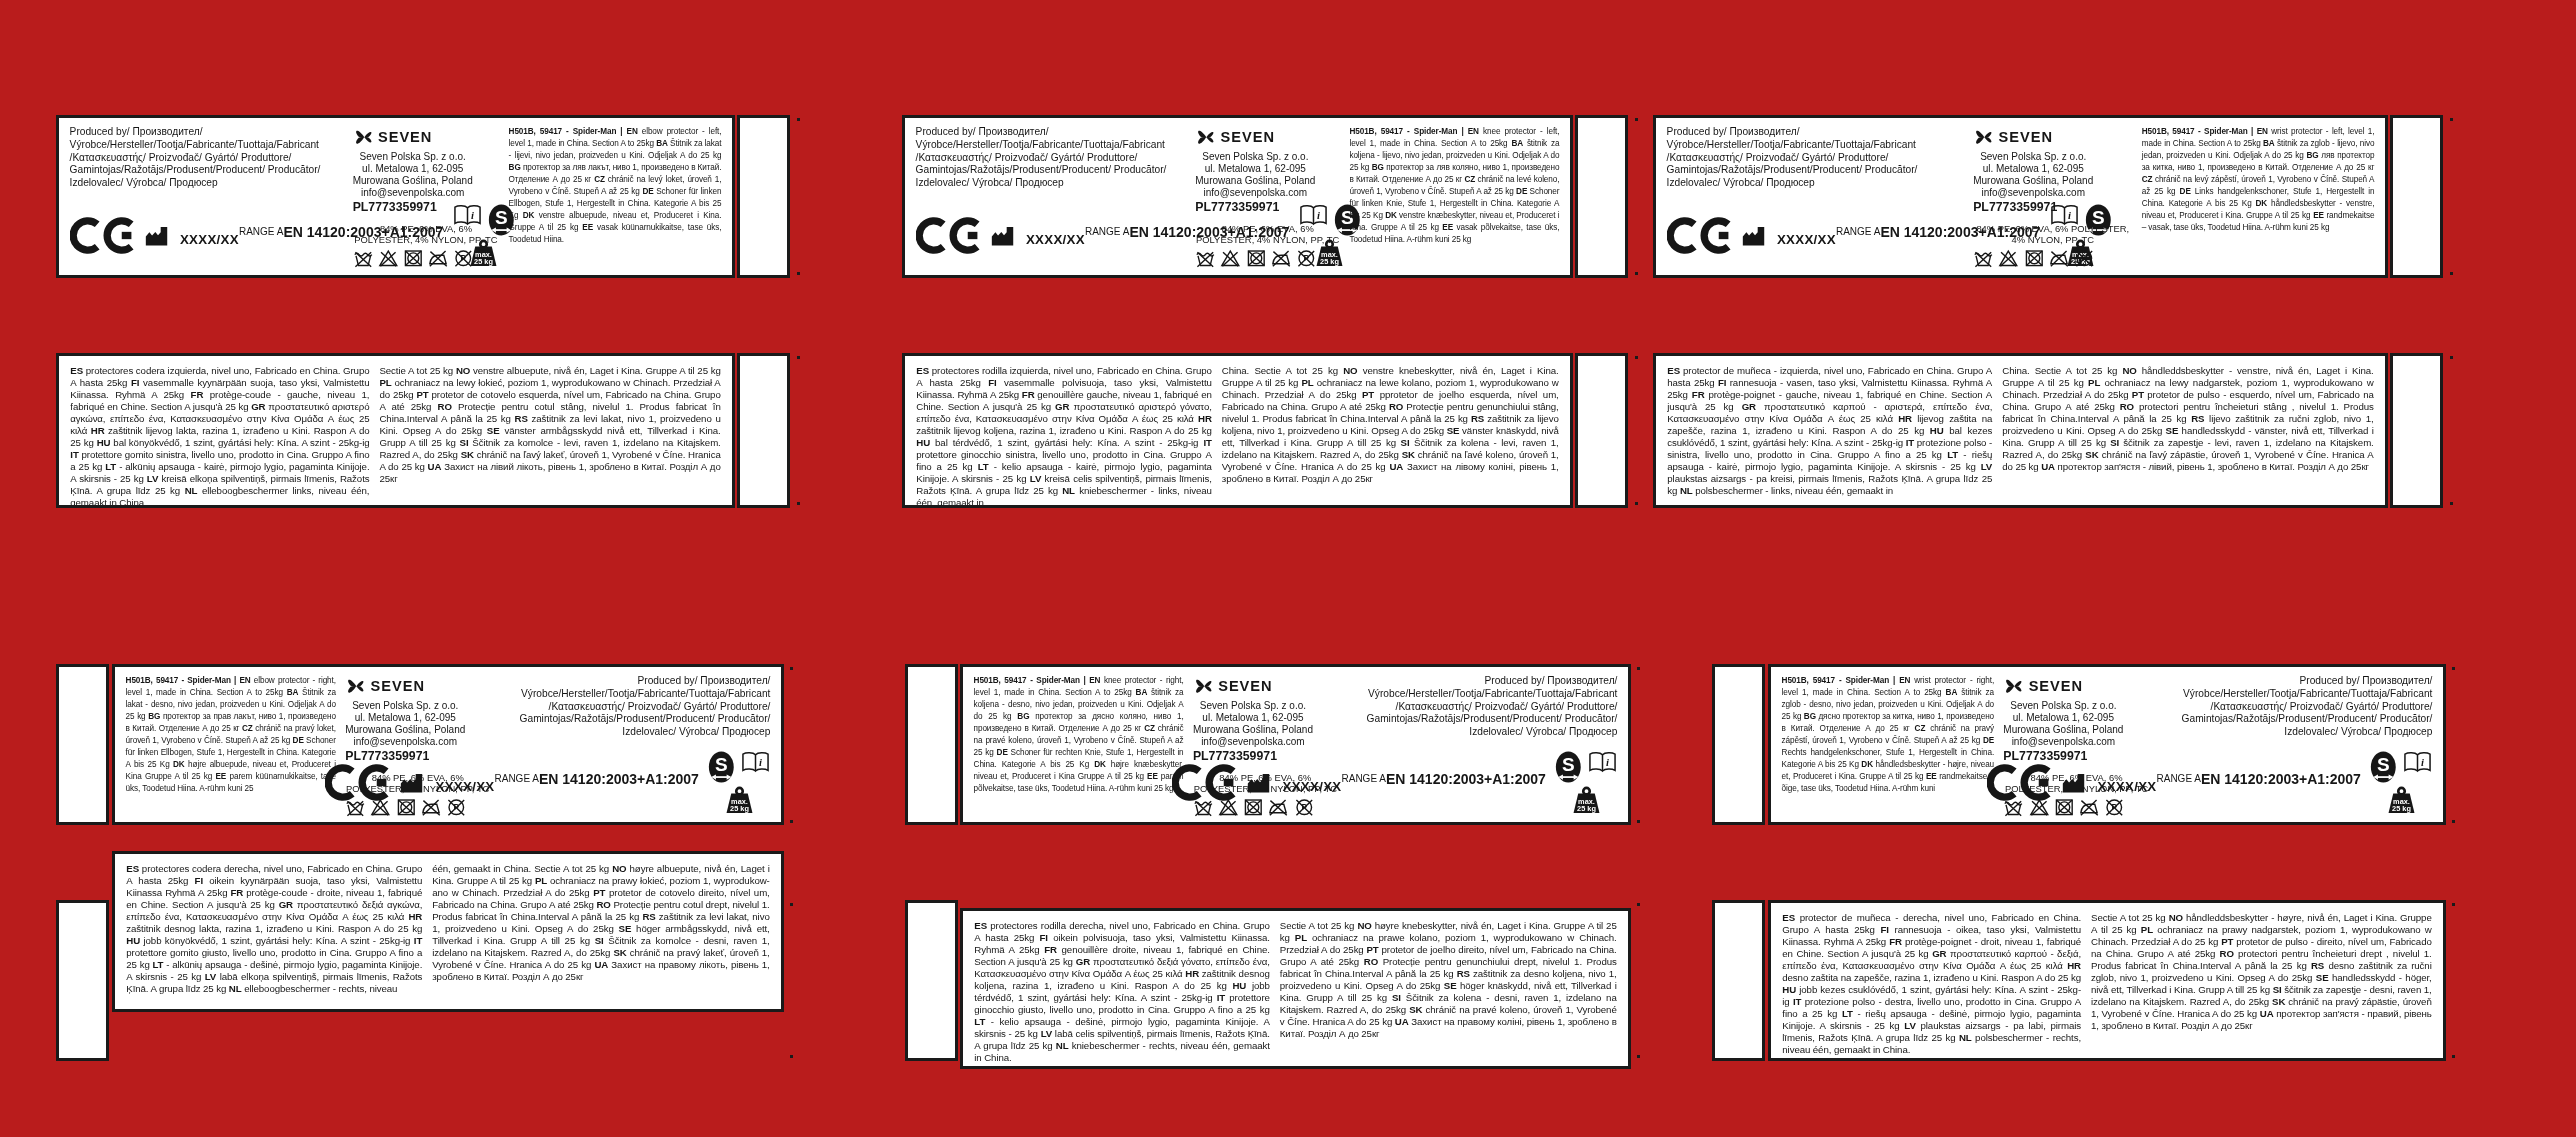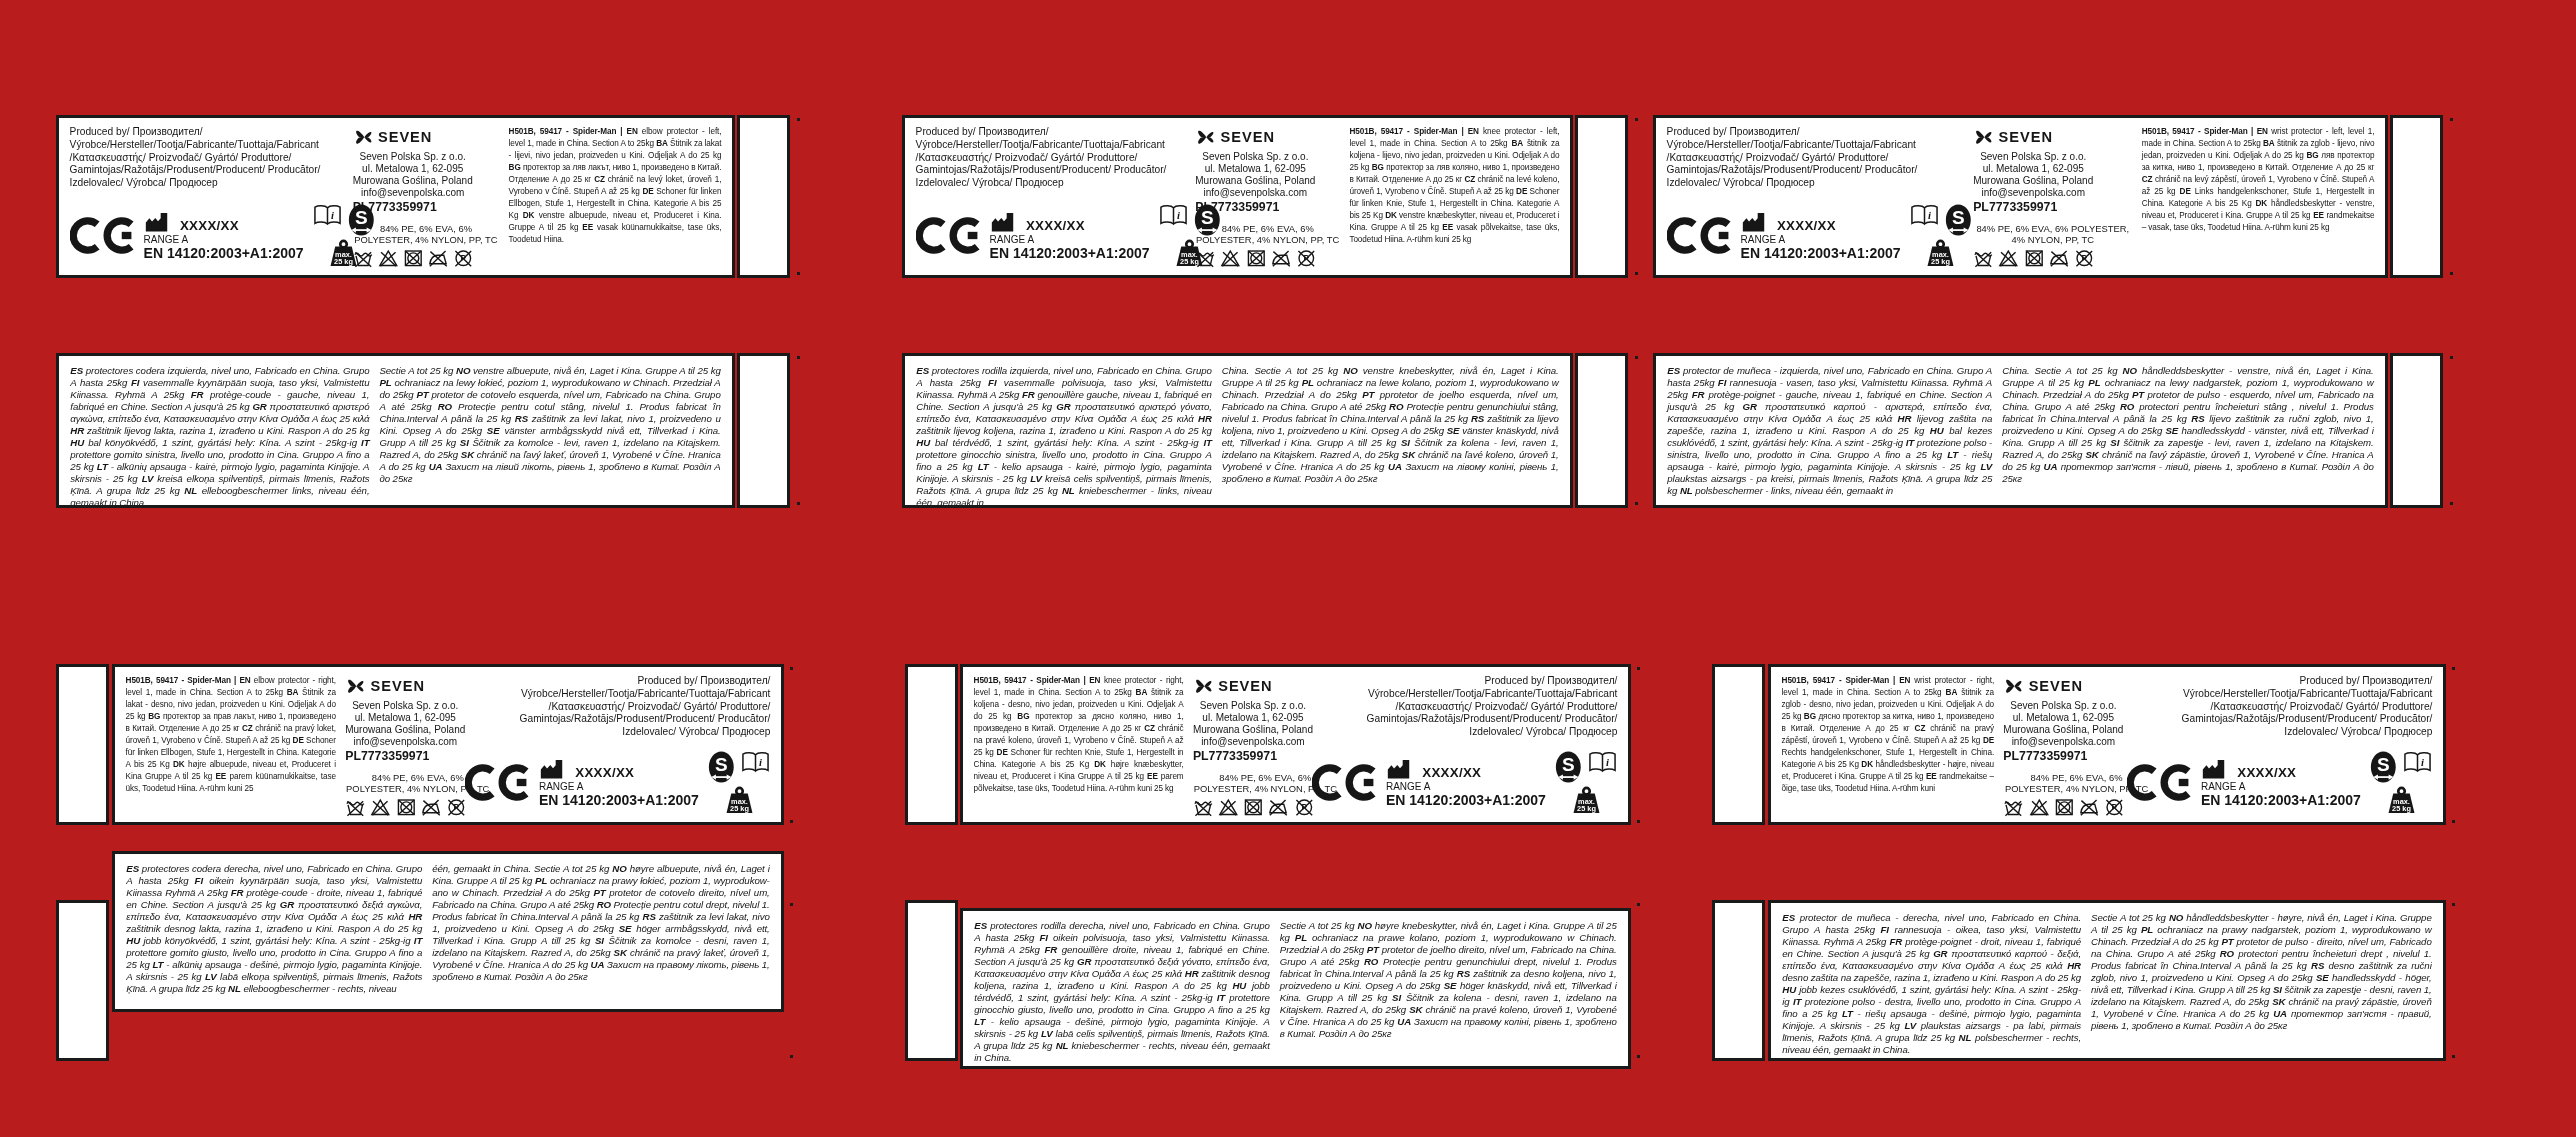--- a/index.html
+++ b/index.html
@@ -7,21 +7,21 @@
           font-family:"Liberation Sans",sans-serif;color:#161616;}
   .label-main,.label-tag{position:absolute;background:#fff;border:3.3px solid #1a1a1a;box-sizing:border-box;overflow:hidden;}
   .trim-dot{position:absolute;width:3.3px;height:3.3px;background:#1a1a1a;}
 
   
   .info-content{display:flex;height:100%;padding:8px 10.6px;gap:9.3px;box-sizing:border-box;}
   .producer-col{width:42%;flex:none;display:flex;flex-direction:column;justify-content:space-between;}
   .producer{font-size:10.2px;line-height:12.8px;}
   .ce-row{display:flex;align-items:center;gap:8px;}
   .ce-svg{width:66px;height:41px;flex:none;}
-  .cert-block{display:flex;flex-direction:column;justify-content:flex-end;flex:none;}
+  .cert-block{display:flex;flex-direction:row;justify-content:flex-end;flex:none;}
   .factory-line{display:flex;align-items:flex-end;gap:5.3px;}
   .factory-svg{width:31px;height:22.6px;}
   .batch{font-size:13.3px;font-weight:700;letter-spacing:0.3px;}
   .range{font-size:10px;margin-top:1.3px;}
   .standard{font-size:14px;font-weight:700;white-space:nowrap;}
   .icons-col{display:flex;flex-direction:column;align-items:center;gap:1.3px;margin-left:1.3px;}
   .mini-icons{display:flex;align-items:flex-start;gap:6.6px;}
   .book-svg{width:29px;height:22.6px;}
   .s-svg{width:26.6px;height:32px;}
   .weight-svg{width:33px;height:28px;margin-top:1.3px;}
@@ -39,21 +39,21 @@
 
   .product-col{flex:1;font-size:8.2px;line-height:12px;text-align:justify;letter-spacing:-0.1px;}
   .product-col b,.lang-col b{font-weight:700;}
 
   .info-content.mirrored{flex-direction:row-reverse;}
   .mirrored .producer{text-align:right;}
   .mirrored .ce-row{justify-content:flex-end;}
   .mirrored .mini-icons{flex-direction:row-reverse;}
 
   
-  .lang-content{display:flex;height:100%;padding:8.6px 11.3px;gap:10px;box-sizing:border-box;font-style:italic;}
+  .lang-content{display:flex;height:100%;padding:8.6px 11.3px;gap:10px;box-sizing:border-box;}
   .lang-col{text-align:justify;font-size:9.7px;line-height:12px;letter-spacing:-0.1px;}
   .lang-col.c1{width:46%;flex:none;}
   .lang-col.c2{flex:1;}
 </style>
 </head>
 <body>
 
 <div class="canvas" id="canvas">
     <div class="label-main" style="left: 56px; top: 115px; width: 679px; height: 163px;">
       <div class="info-content">

